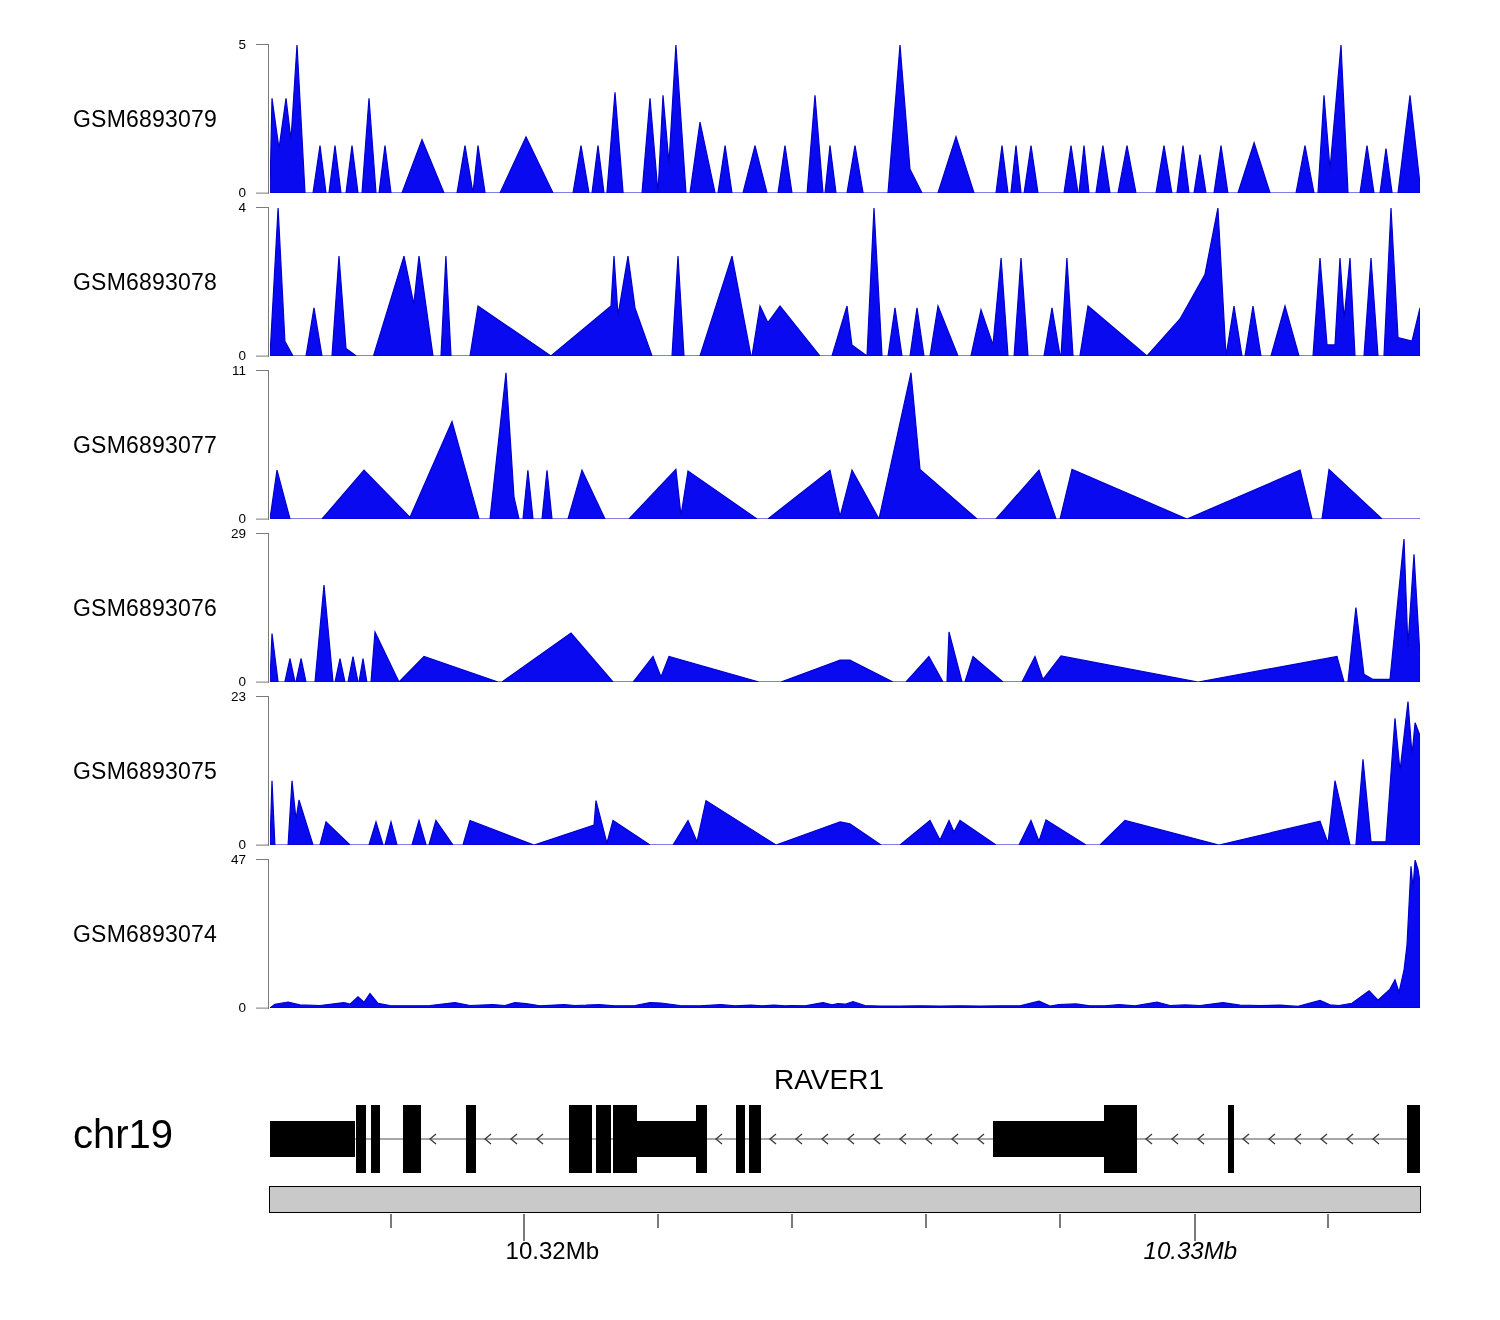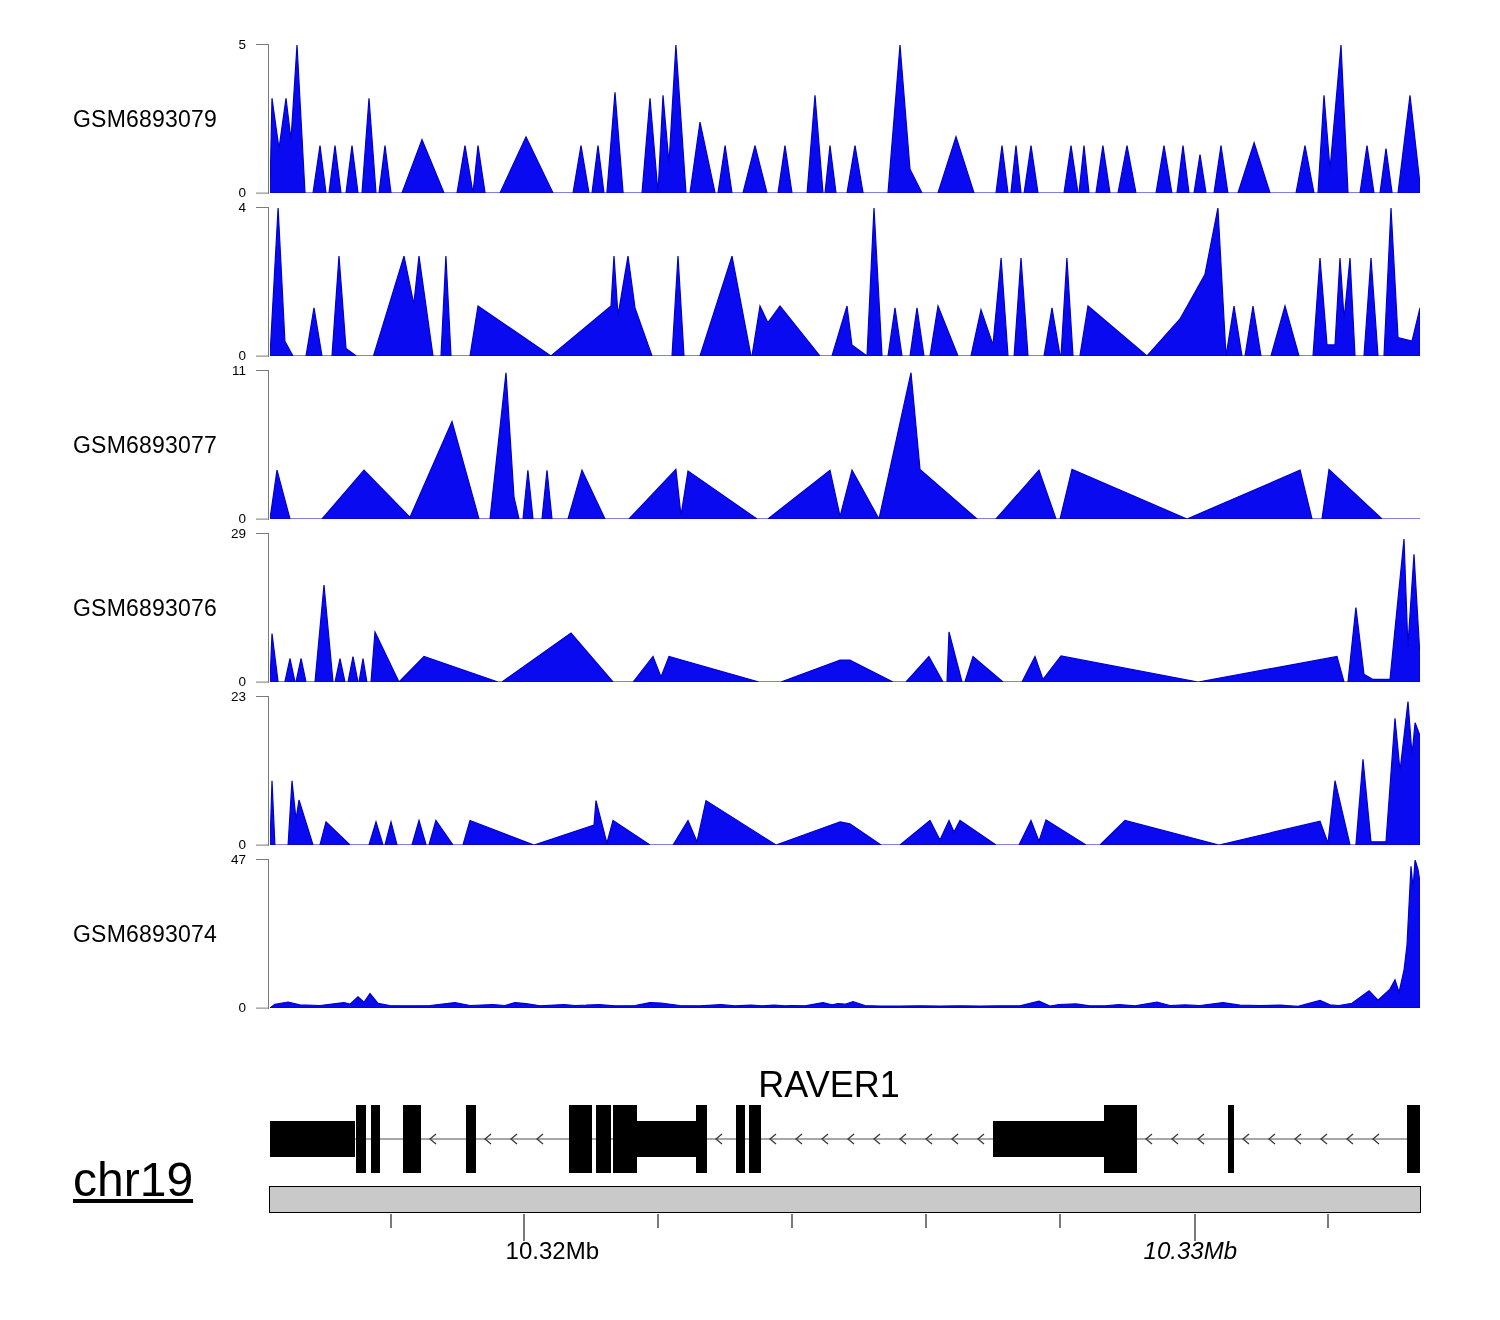--- a/index.html
+++ b/index.html
@@ -9,25 +9,25 @@
   .profile{position:absolute;left:0;top:0;width:1150px;height:148px;display:block;}
   .sample-label{position:absolute;left:-197px;top:0;height:148px;width:190px;
                 display:flex;align-items:center;font-size:23px;letter-spacing:0.2px;}
   .ylab{position:absolute;width:52px;left:-76px;text-align:right;font-size:13.5px;
         line-height:16px;height:16px;}
   .ymax{top:-8px}.ymin{top:140px}
   .axis-bracket{position:absolute;left:-17px;top:-1px;width:16px;height:150px;}
   .axis-bracket::before{content:"";position:absolute;right:0;top:0;bottom:0;width:1.4px;background:#7a7a7a;}
   .axis-bracket::after{content:"";position:absolute;right:0;top:0;width:13px;height:1.4px;
                        background:#7a7a7a;box-shadow:0 148.6px 0 #7a7a7a;}
-  #gene-name{position:absolute;left:749px;top:1064px;width:160px;text-align:center;font-size:36px;}
+  #gene-name{position:absolute;left:749px;top:1064px;width:160px;text-align:center;font-size:28px;}
   #gene-svg{position:absolute;left:270px;top:1100px;}
   #chrom-bar{position:absolute;left:269px;top:1186px;width:1152px;height:27px;
              background:#c9c9c9;border:1.5px solid #000;box-sizing:border-box;}
-  #chrom-label{position:absolute;left:73px;top:1152px;font-size:48px;text-decoration:underline;}
+  #chrom-label{position:absolute;left:73px;top:1112px;font-size:40px;}
   #ruler-svg{position:absolute;left:270px;top:1214px;}
   .tick-label{position:absolute;top:1237px;width:150px;text-align:right;font-size:24px;}
   #tick-label-left{left:449px;}
   #tick-label-right{left:1087px;font-style:italic;}
 </style>
 </head>
 <body>
 
 <div id="figure">
 
@@ -35,20 +35,21 @@
     <div class="sample-label">GSM6893079</div>
     <div class="ylab ymax">5</div>
     <div class="ylab ymin">0</div>
     <div class="axis-bracket"></div>
     <svg class="profile" viewBox="0 0 1150 148" preserveAspectRatio="none">
         <polygon points="0,148 0.0,148.0 2.0,53.3 9.0,103.6 16.0,53.3 21.0,94.7 27.0,0.0 35.0,148.0 43.0,148.0 50.0,100.6 56.0,148.0 59.0,148.0 65.0,100.6 71.0,148.0 76.0,148.0 82.0,100.6 88.0,148.0 92.0,148.0 99.0,53.3 106.0,148.0 109.0,148.0 115.0,100.6 121.0,148.0 132.0,148.0 152.0,94.7 174.0,148.0 187.0,148.0 195.0,100.6 203.0,148.0 208.0,100.6 215.1,148.0 230.0,148.0 256.0,91.8 283.0,148.0 303.0,148.0 311.0,100.6 319.0,148.0 322.0,148.0 328.0,100.6 334.0,148.0 336.9,148.0 345.0,47.4 353.1,148.0 372.0,148.0 380.0,53.3 388.0,148.0 393.0,50.3 399.0,118.4 405.9,0.0 416.0,148.0 420.0,148.0 430.0,77.0 445.1,148.0 448.0,148.0 455.1,100.6 462.0,148.0 473.0,148.0 485.0,100.6 497.0,148.0 508.0,148.0 515.0,100.6 522.0,148.0 537.1,148.0 545.0,50.3 553.0,148.0 555.0,148.0 560.0,100.6 566.0,148.0 577.0,148.0 585.0,100.6 593.1,148.0 618.0,148.0 630.0,0.0 640.0,124.3 652.0,148.0 668.0,148.0 686.0,91.8 704.0,148.0 726.0,148.0 732.0,100.6 738.0,148.0 740.9,148.0 746.0,100.6 751.0,148.0 754.1,148.0 761.0,100.6 768.0,148.0 794.0,148.0 801.0,100.6 808.0,148.0 809.0,148.0 814.0,100.6 819.0,148.0 826.0,148.0 832.9,100.6 840.0,148.0 848.0,148.0 857.0,100.6 866.0,148.0 886.0,148.0 894.0,100.6 901.9,148.0 907.0,148.0 913.0,100.6 919.0,148.0 924.0,148.0 930.0,109.5 936.0,148.0 944.0,148.0 951.0,100.6 957.9,148.0 968.0,148.0 984.1,97.7 1000.0,148.0 1026.0,148.0 1035.0,100.6 1044.0,148.0 1048.0,148.0 1054.0,50.3 1060.0,124.3 1071.0,0.0 1078.0,148.0 1090.0,148.0 1097.0,100.6 1104.0,148.0 1110.0,148.0 1116.0,103.6 1122.1,148.0 1128.0,148.0 1140.0,50.3 1150.0,139.1 1150,148" fill="#0a0af0" stroke="#0000cc" stroke-width="1.2"></polygon>
       </svg>
   </div>
 
   <div class="track" style="top:208px">
+    <div class="sample-label">GSM6893078</div>
     <div class="ylab ymax">4</div>
     <div class="ylab ymin">0</div>
     <div class="axis-bracket"></div>
     <svg class="profile" viewBox="0 0 1150 148" preserveAspectRatio="none">
         <polygon points="0,148 0.0,148.0 8.1,0.0 14.9,133.2 23.0,148.0 36.0,148.0 44.0,99.9 52.0,148.0 62.0,148.0 69.0,48.1 76.0,140.6 86.3,148.0 103.5,148.0 134.0,48.1 143.8,96.2 149.0,48.1 163.0,148.0 171.0,148.0 175.9,48.1 181.0,148.0 200.0,148.0 208.0,98.0 280.9,148.0 341.0,98.0 344.0,48.1 348.0,107.3 358.0,48.1 365.0,99.9 382.0,148.0 402.0,148.0 408.0,48.1 414.0,148.0 430.0,148.0 462.0,48.1 481.0,148.0 482.0,148.0 490.0,98.0 497.9,114.7 510.0,98.0 550.0,148.0 562.0,148.0 577.0,98.0 581.9,136.9 597.0,148.0 604.0,0.0 612.0,148.0 618.0,148.0 625.0,99.9 632.0,148.0 640.0,148.0 647.0,99.9 654.0,148.0 660.0,148.0 668.0,98.0 688.0,148.0 701.0,148.0 711.0,101.8 723.0,136.9 731.1,50.0 738.0,148.0 744.1,148.0 751.0,50.0 758.0,148.0 774.0,148.0 782.0,99.9 790.1,148.0 791.0,148.0 796.9,50.0 803.0,148.0 809.9,148.0 818.0,98.0 877.0,148.0 910.0,111.0 934.9,66.6 947.9,0.0 956.0,148.0 964.0,98.0 972.0,148.0 975.0,148.0 983.0,98.0 991.0,148.0 1001.0,148.0 1015.0,98.0 1029.0,148.0 1043.0,148.0 1050.0,50.0 1057.0,136.9 1065.0,136.9 1070.0,50.0 1074.1,111.0 1080.0,50.0 1085.0,148.0 1094.0,148.0 1101.0,50.0 1108.0,148.0 1114.0,148.0 1121.0,0.0 1128.0,129.5 1142.0,133.2 1150.0,99.9 1150,148" fill="#0a0af0" stroke="#0000cc" stroke-width="1.2"></polygon>
       </svg>
   </div>
 
   <div class="track" style="top:371px">
     <div class="sample-label">GSM6893077</div>
@@ -64,20 +65,21 @@
     <div class="sample-label">GSM6893076</div>
     <div class="ylab ymax">29</div>
     <div class="ylab ymin">0</div>
     <div class="axis-bracket"></div>
     <svg class="profile" viewBox="0 0 1150 148" preserveAspectRatio="none">
         <polygon points="0,148 0.0,148.0 2.0,99.5 8.1,148.0 14.9,148.0 20.0,124.5 25.0,148.0 26.0,148.0 31.1,124.5 36.0,148.0 45.0,148.0 54.0,51.0 63.0,148.0 65.0,148.0 70.0,124.5 75.0,148.0 78.0,148.0 83.0,122.5 88.0,148.0 89.0,148.0 93.0,124.5 96.9,148.0 101.0,148.0 105.0,98.0 129.0,148.0 154.0,122.5 228.0,148.0 232.0,148.0 301.0,99.0 343.0,148.0 363.1,148.0 383.0,122.5 391.0,142.9 399.0,122.5 489.0,148.0 510.9,148.0 570.1,126.1 579.9,126.1 623.0,148.0 636.0,148.0 658.9,122.5 673.0,148.0 677.0,148.0 679.0,98.0 692.0,148.0 694.9,148.0 703.0,122.5 733.0,148.0 752.0,148.0 765.0,122.5 773.0,145.4 791.0,122.0 928.1,148.0 1067.0,122.5 1074.0,148.0 1078.0,148.0 1085.9,73.5 1094.0,140.3 1103.0,145.4 1120.0,145.4 1134.0,5.1 1137.9,112.3 1144.0,20.4 1150.0,122.5 1150,148" fill="#0a0af0" stroke="#0000cc" stroke-width="1.2"></polygon>
       </svg>
   </div>
 
   <div class="track" style="top:697px">
+    <div class="sample-label">GSM6893075</div>
     <div class="ylab ymax">23</div>
     <div class="ylab ymin">0</div>
     <div class="axis-bracket"></div>
     <svg class="profile" viewBox="0 0 1150 148" preserveAspectRatio="none">
         <polygon points="0,148 0.0,148.0 2.0,83.7 4.9,148.0 18.1,148.0 22.0,83.7 26.0,122.3 29.0,103.0 43.0,148.0 50.0,148.0 56.0,124.8 80.0,148.0 99.0,148.0 106.0,124.8 113.0,148.0 115.0,148.0 121.0,124.8 127.0,148.0 142.0,148.0 149.0,123.5 156.1,148.0 159.0,148.0 165.9,123.5 183.0,148.0 193.0,148.0 200.0,123.5 264.0,148.0 324.0,128.1 326.0,103.6 336.9,146.1 343.0,123.5 380.0,148.0 403.0,148.0 418.0,123.5 427.0,144.8 436.0,103.6 506.0,148.0 570.1,124.8 579.9,126.8 611.0,148.0 630.0,148.0 660.0,123.5 670.0,142.9 679.0,123.5 684.0,135.1 690.0,123.5 726.0,148.0 749.0,148.0 761.0,123.5 769.0,144.1 776.0,122.9 816.0,148.0 830.0,148.0 855.0,123.5 949.0,148.0 1050.0,124.2 1058.0,146.1 1065.0,83.7 1080.0,148.0 1085.9,148.0 1093.0,62.4 1101.0,144.8 1116.0,144.8 1125.0,21.2 1130.0,74.0 1138.0,4.5 1142.0,57.9 1145.1,25.7 1150.0,38.6 1150,148" fill="#0a0af0" stroke="#0000cc" stroke-width="1.2"></polygon>
       </svg>
   </div>
 
   <div class="track" style="top:860px">
     <div class="sample-label">GSM6893074</div>

